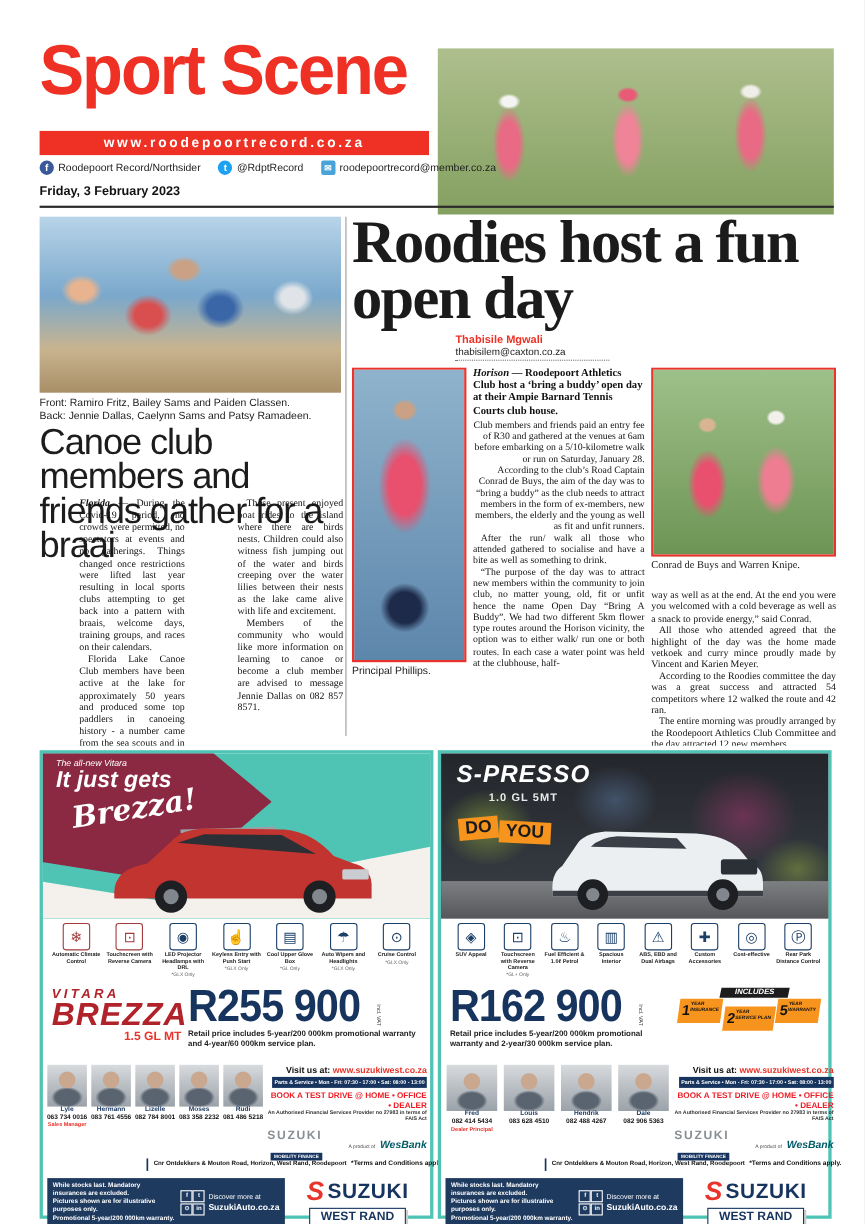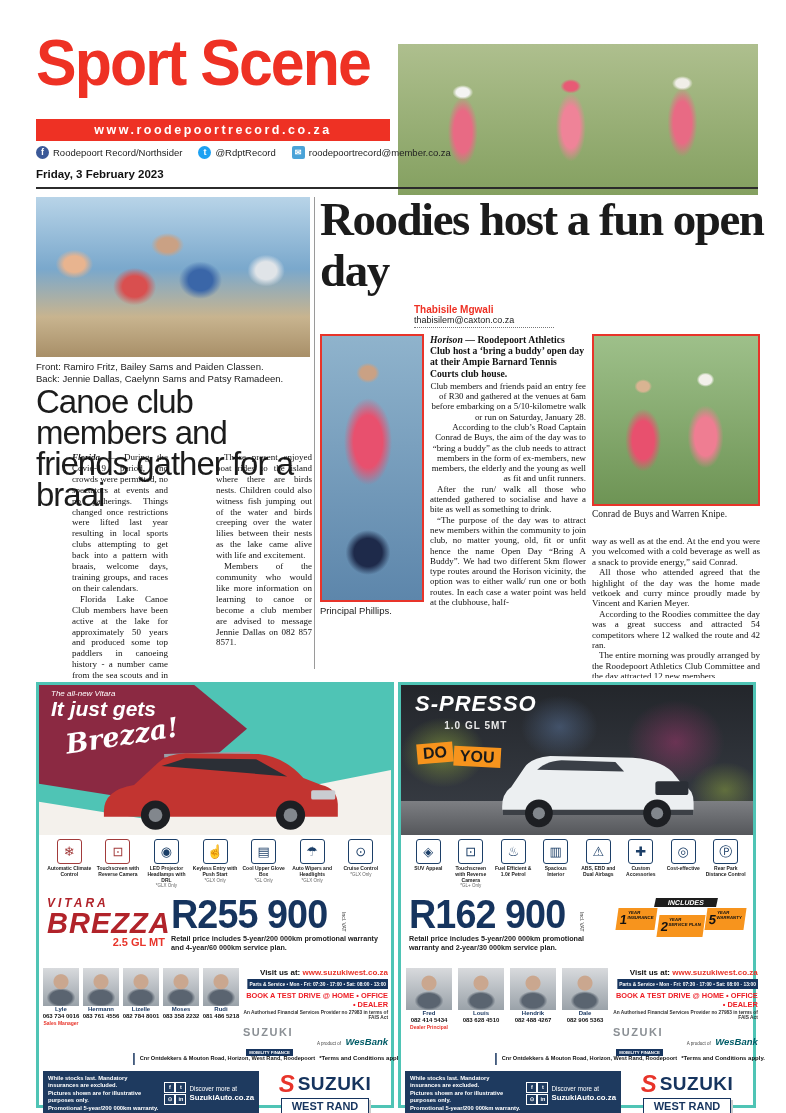--- a/index.html
+++ b/index.html
@@ -47,21 +47,21 @@
   .canoe-body{position:absolute;left:36px;top:452px;width:276px;height:226px;display:flex;gap:12px;
     font-family:"Liberation Serif",serif;font-size:9px;line-height:10.9px;text-align:justify;overflow:hidden;}
   .canoe-col{width:132px;margin-left:36px;}
   .canoe-body p{margin:0;}
   .canoe-body p.ind{text-indent:8px;}
   .dateline{font-weight:bold;font-style:italic;}
   .v-rule{position:absolute;left:314px;top:197px;width:1px;height:472px;background:#9a9a9a;}
 
   
   .main-headline{position:absolute;left:320px;top:194px;width:452px;
-    font-family:"Liberation Serif",serif;font-weight:bold;font-size:47px;line-height:51px;
+    font-family:"Liberation Serif",serif;font-weight:bold;font-size:55px;line-height:51px;
     letter-spacing:-1.5px;color:#1b1b1b;background:transparent;}
   .byline-block{position:absolute;left:414px;top:304px;width:140px;}
   .byline-name{color:#ee3124;font-weight:bold;font-size:10px;}
   .byline-email{font-size:9px;color:#222;}
   .byline-dots{border-bottom:1px dotted #777;margin-top:2px;}
   .article-row{position:absolute;left:320px;top:334px;width:440px;height:344px;display:flex;gap:6px;overflow:hidden;}
   .col-photo{width:104px;}
   .photo-chantelle{width:100px;height:264px;border:2px solid #e8342a;
     background:
       radial-gradient(32px 58px at 46% 40%,#e8506e 0 45%,transparent 75%),
@@ -316,21 +316,21 @@
       <div class="feat">
         <div class="feat-box">⊙</div>
         <div class="feat-label">Cruise Control</div>
         <div class="feat-note">*GLX Only</div>
       </div>
     </div>
     <div class="price-row">
       <div style="width:118px">
         <div style="color:#b1232a;font-style:italic;font-weight:bold;font-size:12px;letter-spacing:3px">VITARA</div>
         <div style="color:#b1232a;font-style:italic;font-weight:bold;font-size:29px;letter-spacing:1px;line-height:26px">BREZZA</div>
-        <div style="color:#e8342a;font-size:11px;font-weight:bold;text-align:right">2.5 GL MT</div>
+        <div style="color:#e8342a;font-size:11px;font-weight:bold;text-align:right">1.5 GL MT</div>
       </div>
       <div style="flex:1;padding-left:6px">
         <span class="price">R255 900</span><span class="price-note">Incl. VAT</span>
         <div class="retail">Retail price includes 5-year/200 000km promotional warranty and 4-year/60 000km service plan.</div>
       </div>
     </div>
     <div class="dealer-row">
       <div class="staff-list">
         <div class="staff">
           <div class="staff-photo"></div>

